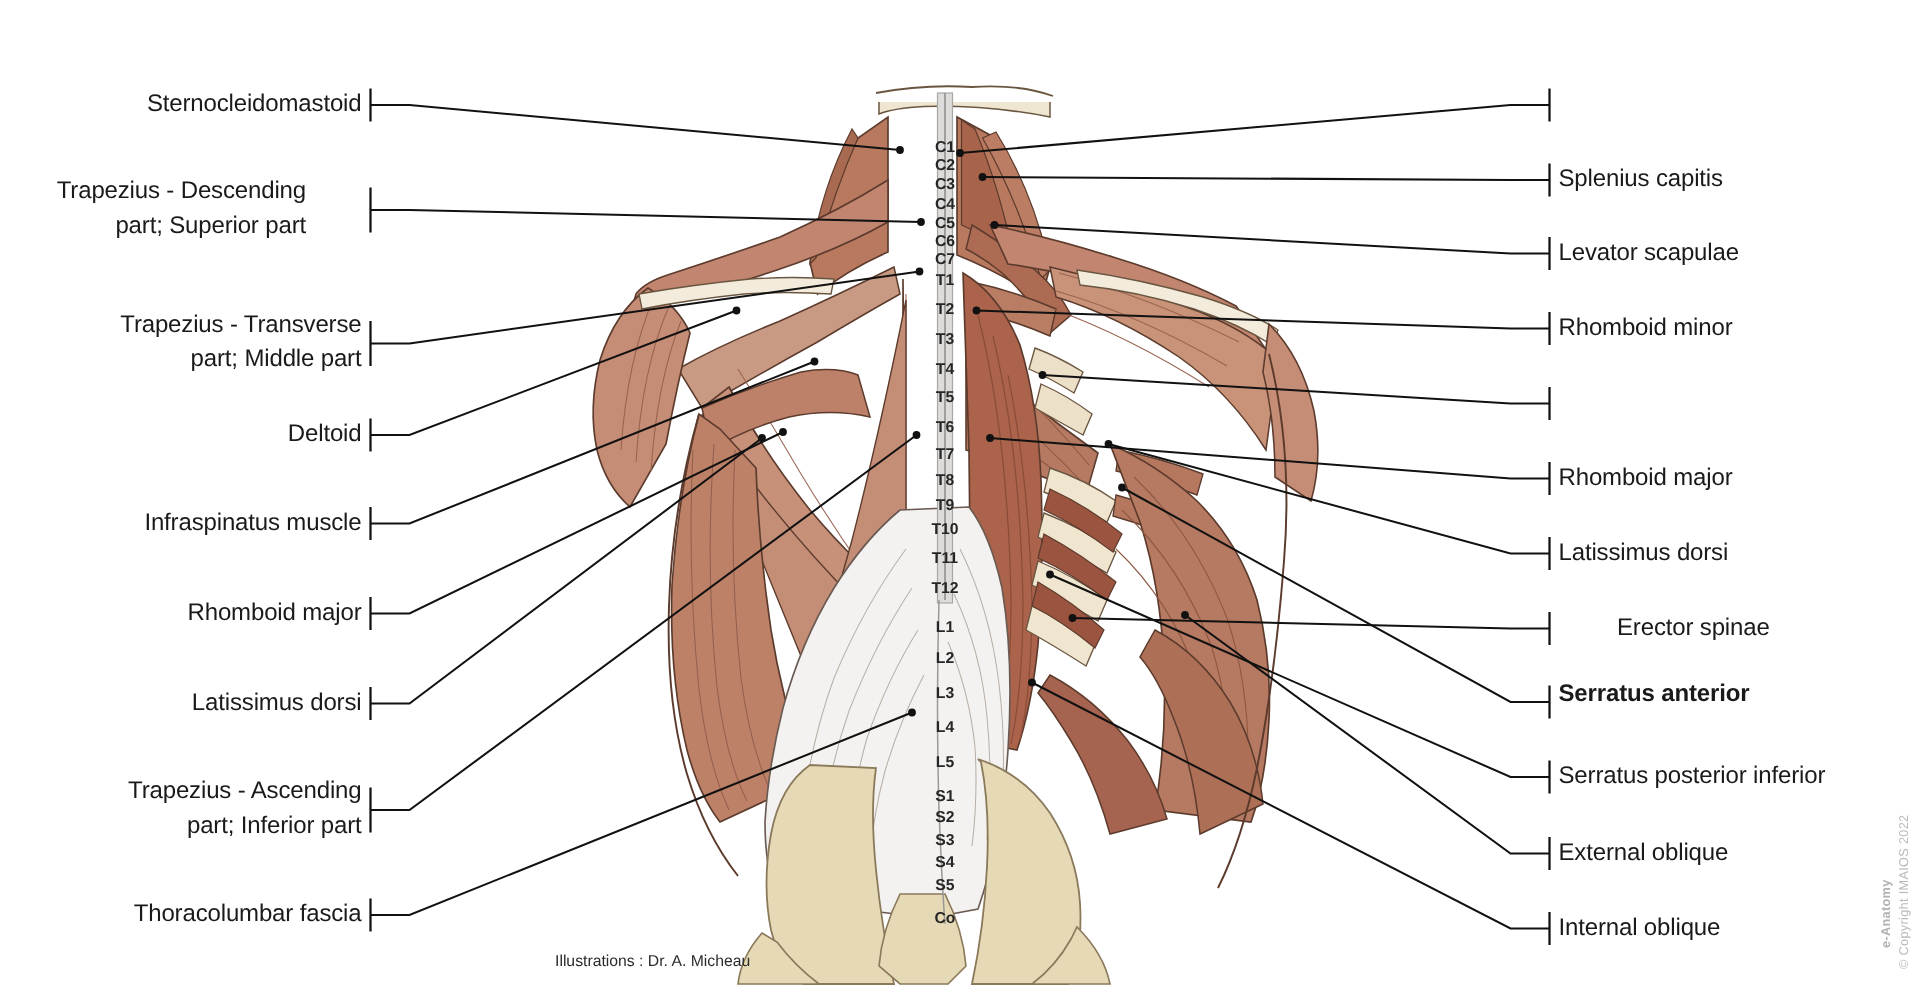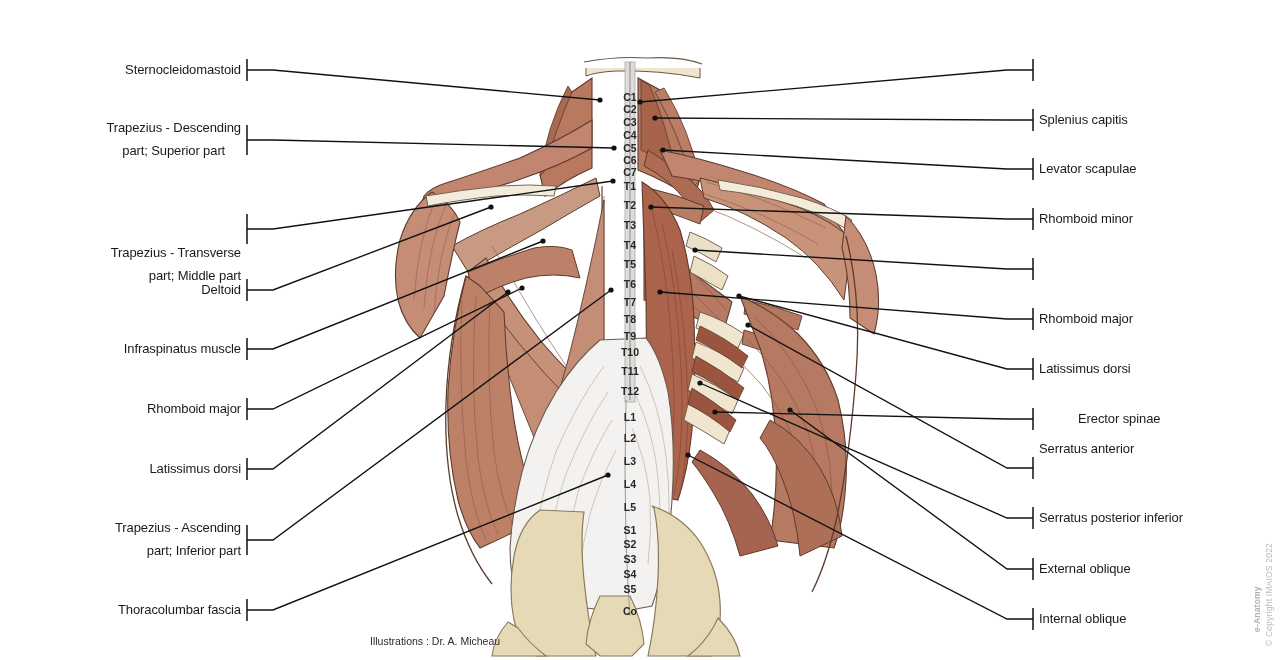--- a/index.html
+++ b/index.html
@@ -28,21 +28,21 @@
   }
   #overlay {
     position: absolute;
     left: 0; top: 0;
     width: 1280px;
     height: 660px;
     pointer-events: none;
   }
   .lbl {
     position: absolute;
-    font-size: 13px;
+    font-size: 16px;
     color: #1a1a1a;
     line-height: 23px;
     white-space: pre;
     letter-spacing: -0.1px;
   }
   .lbl.left  { text-align: right; }
   .lbl.right { text-align: left; }
   .credit {
     position: absolute;
     font-size: 10.5px;
@@ -319,38 +319,38 @@
       <text x="630" y="534" text-anchor="middle" font-family="&quot;Liberation Sans&quot;, sans-serif" font-size="10.5" font-weight="bold" fill="#262626">S1</text>
       <text x="630" y="548" text-anchor="middle" font-family="&quot;Liberation Sans&quot;, sans-serif" font-size="10.5" font-weight="bold" fill="#262626">S2</text>
       <text x="630" y="563" text-anchor="middle" font-family="&quot;Liberation Sans&quot;, sans-serif" font-size="10.5" font-weight="bold" fill="#262626">S3</text>
       <text x="630" y="578" text-anchor="middle" font-family="&quot;Liberation Sans&quot;, sans-serif" font-size="10.5" font-weight="bold" fill="#262626">S4</text>
       <text x="630" y="593" text-anchor="middle" font-family="&quot;Liberation Sans&quot;, sans-serif" font-size="10.5" font-weight="bold" fill="#262626">S5</text>
       <text x="630" y="615" text-anchor="middle" font-family="&quot;Liberation Sans&quot;, sans-serif" font-size="10.5" font-weight="bold" fill="#262626">Co</text>
     </svg>
 
   <div id="overlay">
       <div class="lbl left" style="top: 57.5px; right: 1039px;">Sternocleidomastoid</div>
-      <div class="lbl left" style="top: 116px; right: 1039px; text-align: center;">Trapezius - Descending
+      <div class="lbl left" style="top: 116px; right: 1076px;">Trapezius - Descending
 part; Superior part</div>
-      <div class="lbl left" style="top: 205px; right: 1039px; margin-top: 36px;">Trapezius - Transverse
+      <div class="lbl left" style="top: 205px; right: 1039px;">Trapezius - Transverse
 part; Middle part</div>
       <div class="lbl left" style="top: 277.5px; right: 1039px;">Deltoid</div>
       <div class="lbl left" style="top: 336.5px; right: 1039px;">Infraspinatus muscle</div>
       <div class="lbl left" style="top: 396.5px; right: 1039px;">Rhomboid major</div>
       <div class="lbl left" style="top: 456.5px; right: 1039px;">Latissimus dorsi</div>
       <div class="lbl left" style="top: 516px; right: 1039px;">Trapezius - Ascending
 part; Inferior part</div>
       <div class="lbl left" style="top: 597.5px; right: 1039px;">Thoracolumbar fascia</div>
       <div class="lbl right" style="top: 107.5px; left: 1039px;">Splenius capitis</div>
       <div class="lbl right" style="top: 156.5px; left: 1039px;">Levator scapulae</div>
       <div class="lbl right" style="top: 206.5px; left: 1039px; text-align: center;">Rhomboid minor</div>
       <div class="lbl right" style="top: 306.5px; left: 1039px;">Rhomboid major</div>
       <div class="lbl right" style="top: 356.5px; left: 1039px;">Latissimus dorsi</div>
       <div class="lbl right" style="top: 406.5px; left: 1039px; margin-left: 39px;">Erector spinae</div>
-      <div class="lbl right" style="top: 437px; left: 1039px;">Serratus anterior</div>
+      <div class="lbl right" style="top: 451px; left: 1039px; font-weight: bold;">Serratus anterior</div>
       <div class="lbl right" style="top: 505.5px; left: 1039px;">Serratus posterior inferior</div>
       <div class="lbl right" style="top: 556.5px; left: 1039px;">External oblique</div>
       <div class="lbl right" style="top: 606.5px; left: 1039px;">Internal oblique</div>
     </div>
 
   <div class="credit" style="left:370px; top:612px;margin-top:23px;">Illustrations : Dr. A. Micheau</div>
 
   <div class="copy-vert bold" style="left:1252px; top:632px;">e-Anatomy</div>
   <div class="copy-vert" style="left:1264px; top:646px;">© Copyright IMAIOS 2022</div>
 </div>

